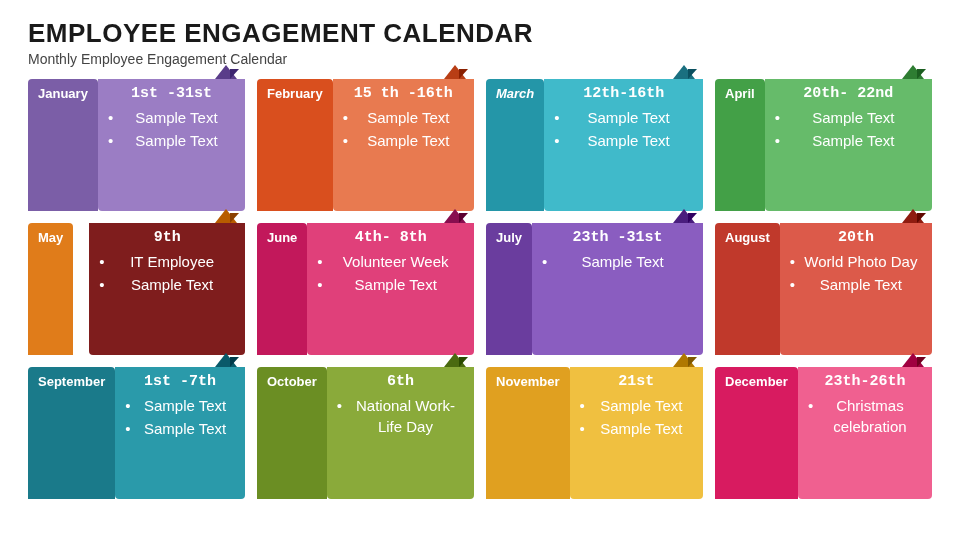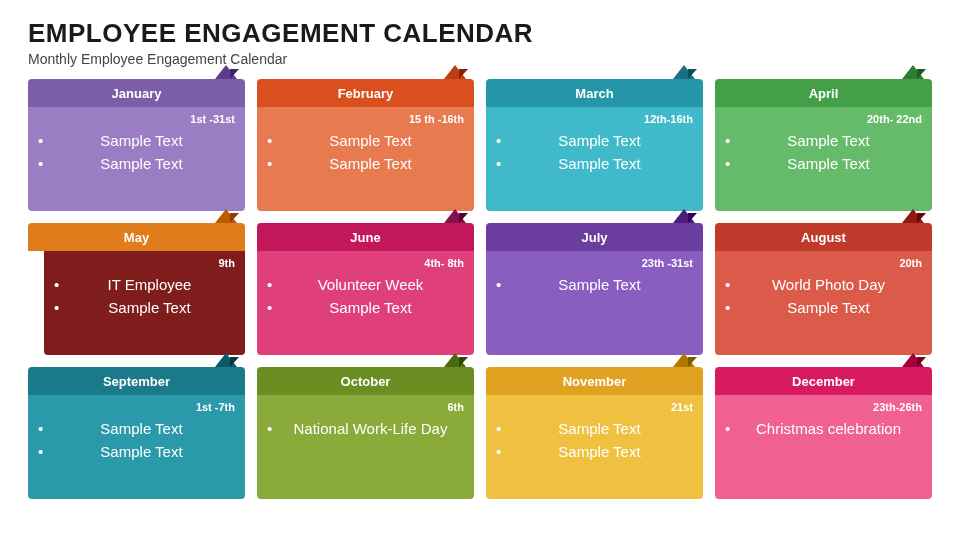--- a/index.html
+++ b/index.html
@@ -32,46 +32,47 @@
       display: grid;
       grid-template-columns: repeat(4, 1fr);
       grid-template-rows: repeat(3, 1fr);
       gap: 12px;
       height: 420px;
     }
     .card {
       border-radius: 4px;
       position: relative;
       display: flex;
-      flex-direction: column;
+      flex-direction: row;
       overflow: visible;
     }
     .card-header {
       border-radius: 4px 4px 0 0;
       padding: 7px 10px 6px 10px;
       text-align: center;
       font-weight: 700;
       font-size: 13px;
       color: white;
       position: relative;
       z-index: 2;
     }
     .card-body {
       border-radius: 0 0 4px 4px;
       padding: 6px 10px 8px 10px;
       flex: 1;
       position: relative;
       z-index: 1;
     }
     .card-date {
-      text-align: right;
+      text-align: center;
       font-weight: 700;
-      font-size: 11px;
+      font-size: 15px;
       color: white;
       margin-bottom: 5px;
+      font-family: Liberation Mono, monospace;
     }
     .card-items {
       list-style: none;
       padding: 0;
     }
     .card-items li {
       font-size: 15px;
       color: white;
       padding-left: 10px;
       position: relative;
@@ -161,21 +162,21 @@
           </ul>
         </div>
       </div>
       <div class="card mar">
         <div style="position: absolute; top: -14px; right: 8px; z-index: 5; display: flex; align-items: flex-end;">
           <div style="position: relative;">
             <div style="width: 0px; height: 0px; border-left: 11px solid transparent; border-right: 11px solid transparent; border-bottom: 14px solid rgb(26, 112, 128);"></div>
             <div style="width: 0px; height: 0px; border-top: 10px solid rgb(10, 80, 96); border-right: 9px solid transparent; position: absolute; right: -2px; top: 4px;"></div>
           </div>
         </div>
-        <div class="card-header" style="background: rgb(36, 150, 168);">March</div>
+        <div class="card-header" style="background: rgb(36, 150, 168); font-style: italic;">March</div>
         <div class="card-body" style="background: rgb(64, 186, 202);">
           <div class="card-date">12th-16th</div>
           <ul class="card-items">
             <li>Sample Text</li>
             <li>Sample Text</li>
           </ul>
         </div>
       </div>
       <div class="card apr">
         <div style="position: absolute; top: -14px; right: 8px; z-index: 5; display: flex; align-items: flex-end;">

